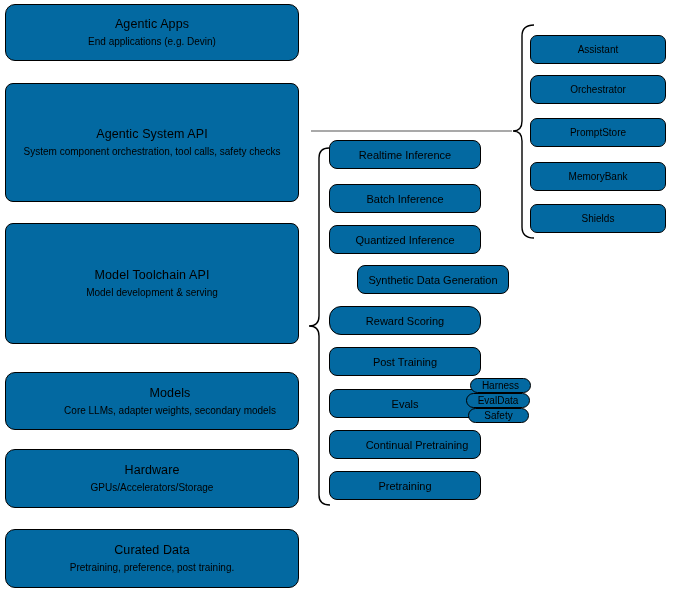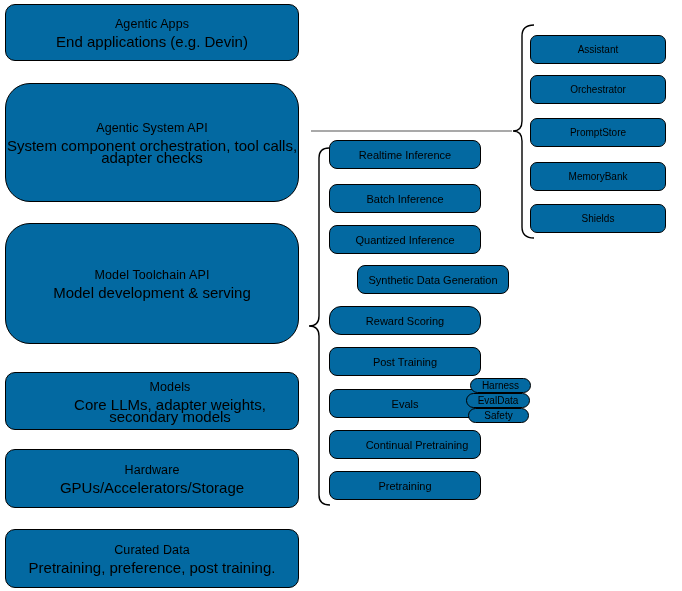--- a/index.html
+++ b/index.html
@@ -21,28 +21,28 @@
     box-sizing: border-box;
     background: #0369a1;
     border: 1.4px solid #000000;
     display: flex;
     flex-direction: column;
     align-items: center;
     justify-content: center;
     text-align: center;
   }
   .lbox { left: 5px; width: 294px; border-radius: 10px; }
-  .lbox.big { border-radius: 25px; text-align: center; }
+  .lbox.big { border-radius: 8px; text-align: center; }
   .lbox .box-title {
     font-size: 12.5px;
     line-height: 15px;
     letter-spacing: 0.1px;
   }
   .lbox .box-subtitle {
-    font-size: 15px;
+    font-size: 10px;
     line-height: 12px;
     margin-top: 4px;
   }
   .mbox {
     left: 329px;
     width: 152px;
     height: 29px;
     border-radius: 8px;
     font-size: 11px;
   }
@@ -80,21 +80,21 @@
     <path d="M534,25 Q522,25 522,36 L522,121 Q522,131 513,131 Q522,131 522,141 L522,227 Q522,238 534,238" stroke="#000000" stroke-width="1.4" fill="none"></path>
   </svg>
 
   <div class="box lbox" style="top:4px;height:57px;">
     <div class="box-title">Agentic Apps</div>
     <div class="box-subtitle">End applications (e.g. Devin)</div>
   </div>
 
   <div class="box lbox big" style="top:83px;height:119px;">
     <div class="box-title">Agentic System API</div>
-    <div class="box-subtitle">System component orchestration, tool calls, adapter checks</div>
+    <div class="box-subtitle">System component orchestration, tool calls, safety checks</div>
   </div>
 
   <div class="box lbox big" style="top:223px;height:121px;">
     <div class="box-title">Model Toolchain API</div>
     <div class="box-subtitle">Model development &amp; serving</div>
   </div>
 
   <div class="box lbox" style="top:372px;height:58px;padding-left:36px;">
     <div class="box-title">Models</div>
     <div class="box-subtitle">Core LLMs, adapter weights, secondary models</div>
@@ -144,21 +144,21 @@
   <div class="box pill" style="left:466px;top:393px;width:64px;">
     <span>EvalData</span>
   </div>
   <div class="box pill" style="left:468px;top:408px;width:61px;">
     <span>Safety</span>
   </div>
 
   <div class="box rbox" style="top:35px;">
     <span>Assistant</span>
   </div>
-  <div class="box rbox" style="top:75px;">
+  <div class="box rbox" style="top:75px;border-radius:8px;">
     <span>Orchestrator</span>
   </div>
   <div class="box rbox" style="top:118px;">
     <span>PromptStore</span>
   </div>
   <div class="box rbox" style="top:162px;">
     <span>MemoryBank</span>
   </div>
   <div class="box rbox" style="top:204px;">
     <span>Shields</span>

